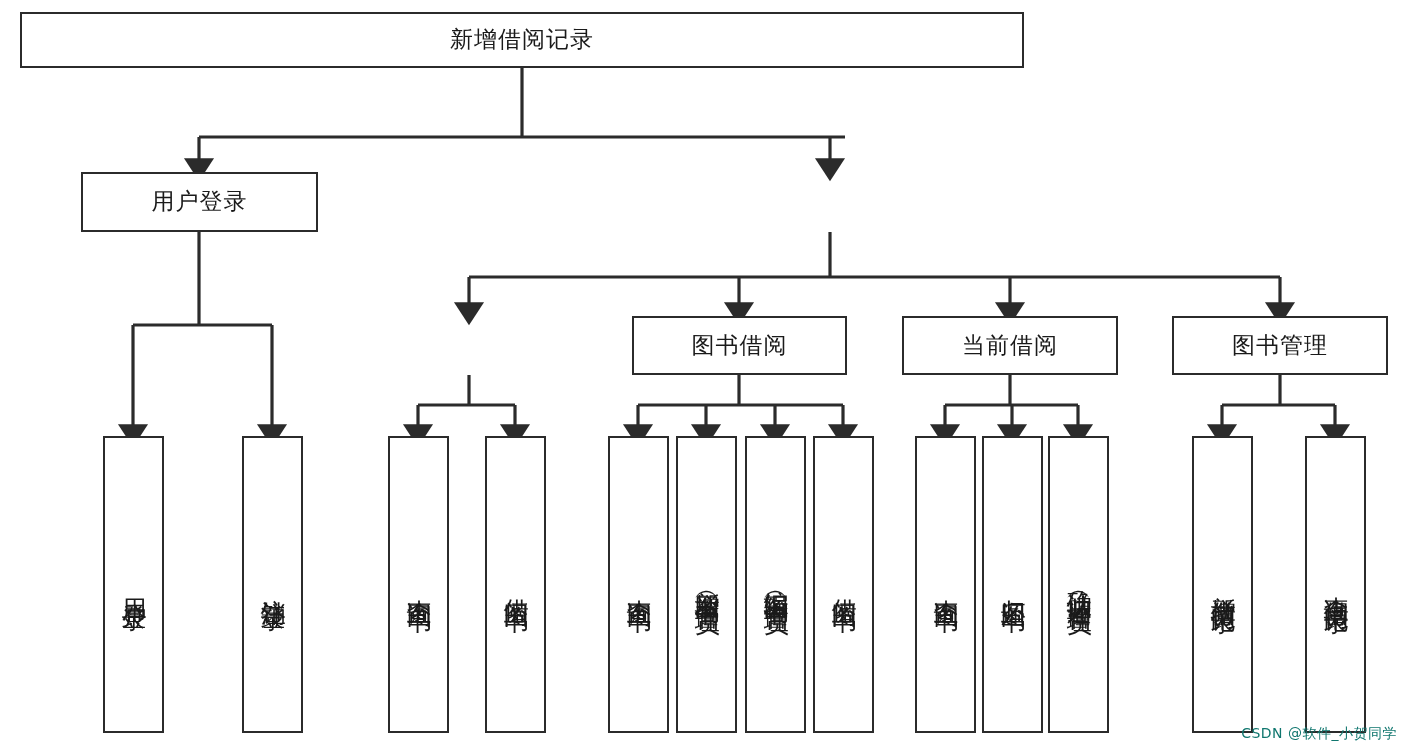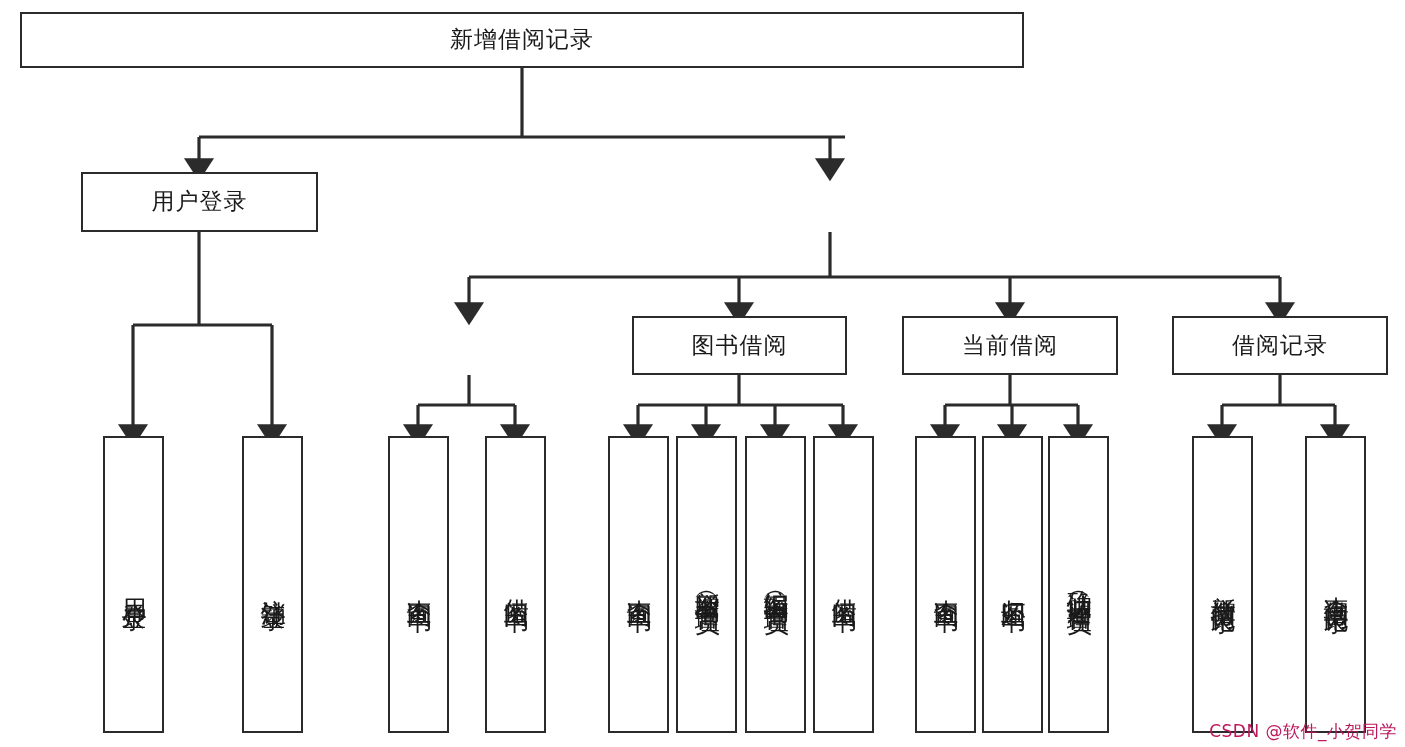--- a/index.html
+++ b/index.html
@@ -50,22 +50,22 @@
     font-size: 25px;
     line-height: 1.22;
     letter-spacing: 3px;
     text-align: center;
     max-height: 100%;
   }
   .watermark {
     position: absolute;
     right: 8px;
     bottom: 4px;
-    font-size: 17px;
-    color: #be185d;
+    font-size: 14px;
+    color: #0f766e;
     white-space: nowrap;
     letter-spacing: 0.5px;
     text-align: right;
   }
 </style>
 </head>
 <body>
 
 <div id="stage">
 
@@ -127,21 +127,21 @@
     <span class="label">用户登录</span>
   </div>
 
   <div class="node horiz" style="left:632px; top:316px; width:215px; height:59px;">
     <span class="label">图书借阅</span>
   </div>
   <div class="node horiz" style="left:902px; top:316px; width:216px; height:59px;">
     <span class="label">当前借阅</span>
   </div>
   <div class="node horiz" style="left:1172px; top:316px; width:216px; height:59px;">
-    <span class="label">借阅记录</span>
+    <span class="label">图书管理</span>
   </div>
 
   <div class="node vert" style="left:103px; top:436px; width:61px; height:297px;">
     <span class="label">用户登录</span>
   </div>
   <div class="node vert" style="left:242px; top:436px; width:61px; height:297px;">
     <span class="label">注销登录</span>
   </div>
 
   <div class="node vert" style="left:388px; top:436px; width:61px; height:297px;">

